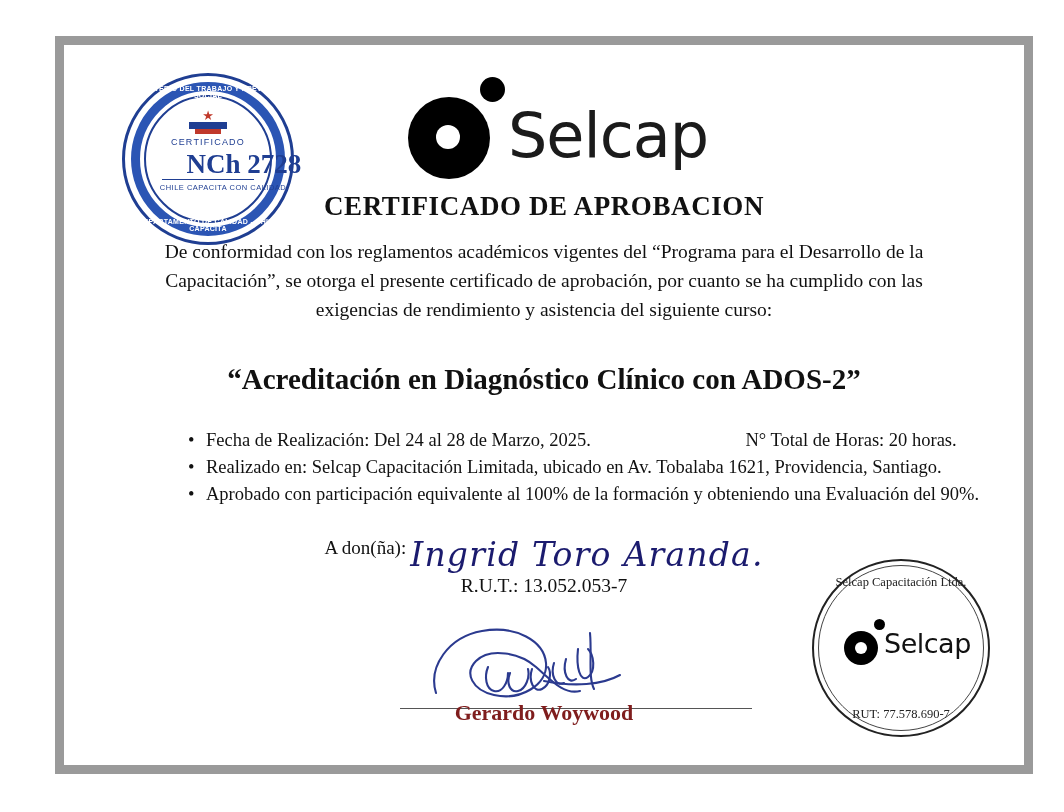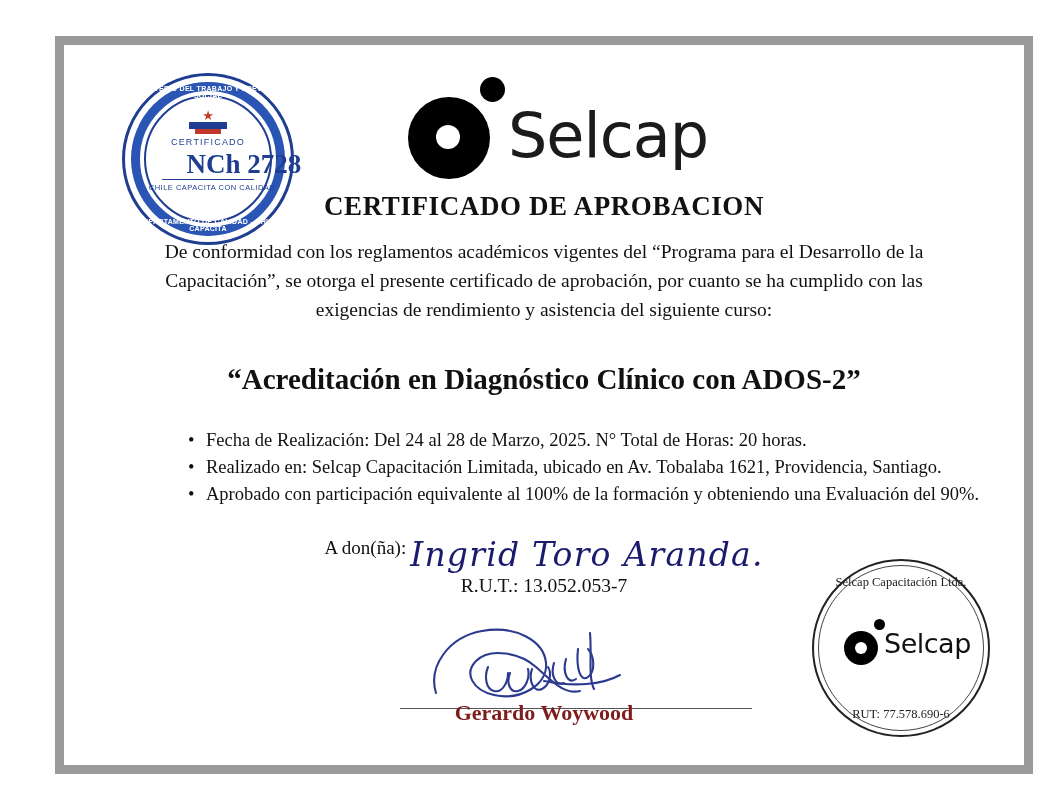--- a/index.html
+++ b/index.html
@@ -136,21 +136,21 @@
     width: 172px;
     text-align: center;
     font-size: 27px;
     font-weight: bold;
     color: #1f3e92;
     font-family: "Liberation Serif", serif;
     margin-left: 36px;
   }
   .nch-seal .seal-sub {
     position: absolute;
-    left: 4px;
+    left: 15px;
     top: 110px;
     width: 172px;
     text-align: center;
     font-size: 7.5px;
     letter-spacing: .5px;
     color: #1f3e92;
     font-family: "Liberation Sans", sans-serif;
   }
   .nch-seal .seal-rule {
     position: absolute;
@@ -256,20 +256,21 @@
     white-space: nowrap;
   }
   .bullets .row:before {
     content: "\2022";
     position: absolute;
     left: 6px;
     top: 0;
   }
   .bullets .row .right {
     display: inline-block;
+    margin-left: 150px;
   }
 
   
   .addressee {
     position: absolute;
     left: 0;
     top: 490px;
     width: 100%;
     text-align: center;
   }
@@ -493,18 +494,18 @@
       <div class="sig-name">Gerardo Woywood</div>
 
       <div class="stamp">
         <div class="s-ring"></div>
         <div class="s-ring2"></div>
         <div class="s-top">Selcap Capacitación Ltda.</div>
         <div class="s-disc"></div>
         <div class="s-hole"></div>
         <div class="s-dot"></div>
         <div class="s-word">Selcap</div>
-        <div class="s-bottom">RUT: 77.578.690-6</div>
+        <div class="s-bottom">RUT: 77.578.690-7</div>
       </div>
 
     </div>
   </div>
 </div>
 
 </body></html>

